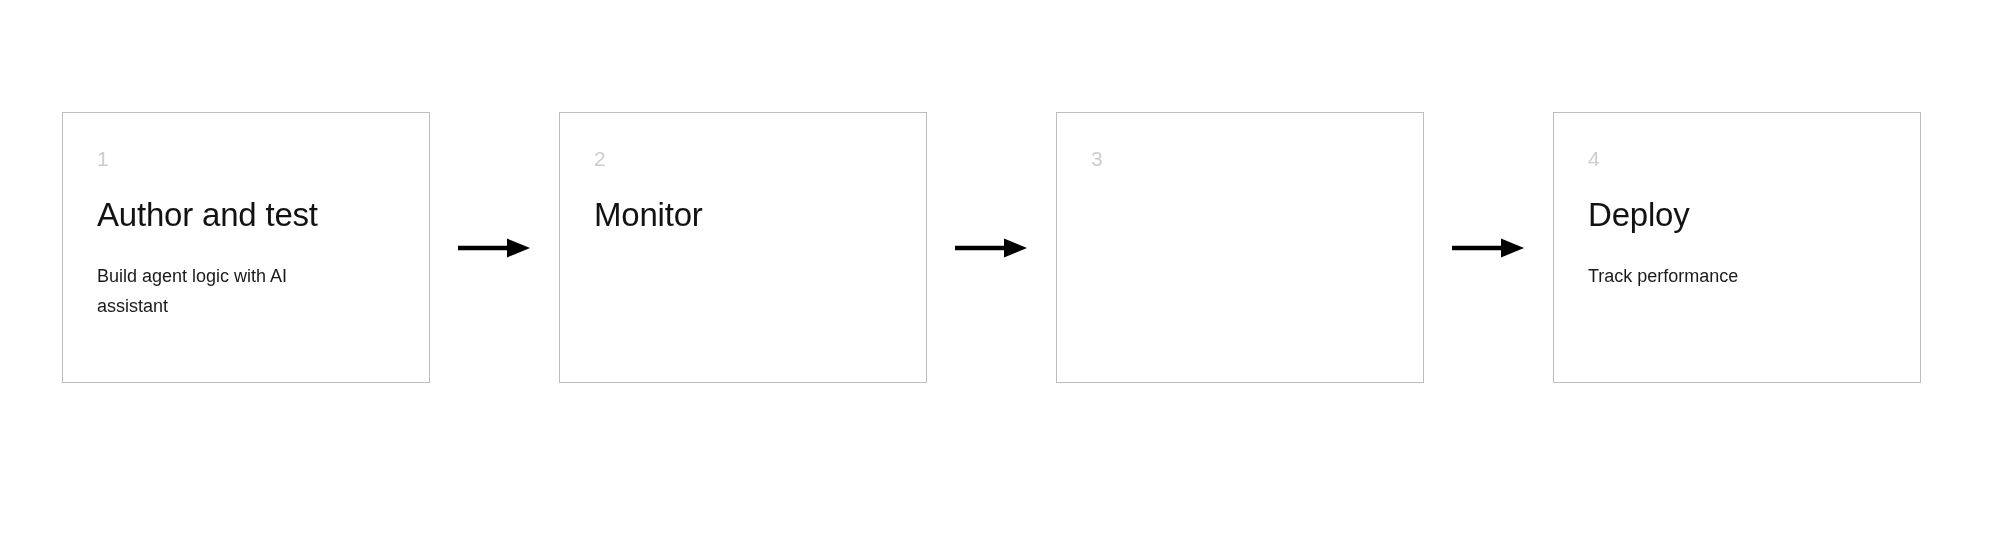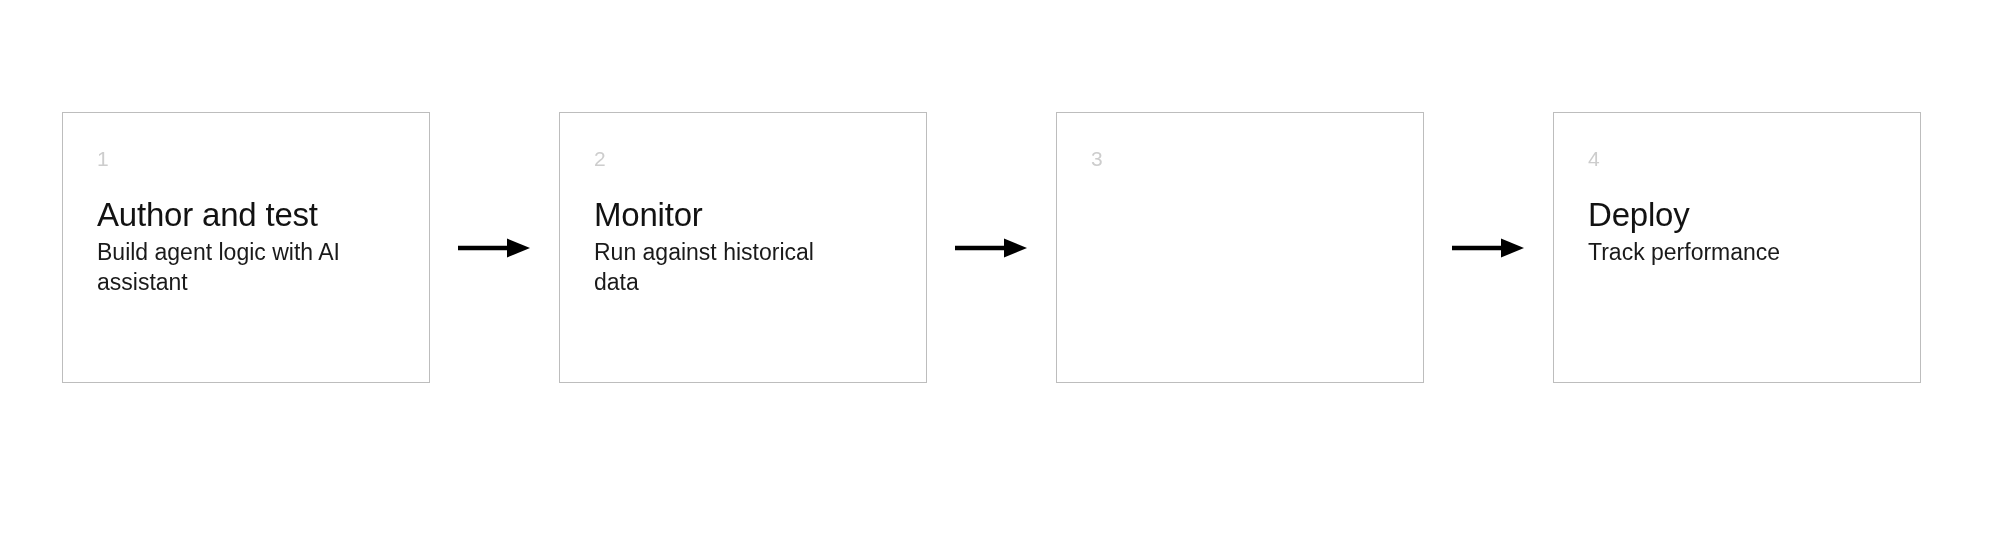--- a/index.html
+++ b/index.html
@@ -55,22 +55,22 @@
     margin-top: 24px;
     font-size: 33px;
     line-height: 40px;
     font-weight: 300;
     color: #121212;
     letter-spacing: -0.2px;
     white-space: nowrap;
   }
 
   .step-desc {
-    margin-top: 2px;
-    font-size: 23px;
+    margin-top: 26px;
+    font-size: 18px;
     line-height: 30px;
     font-weight: 400;
     color: #1a1a1a;
     max-width: 250px;
   }
 
   .arrow-connector {
     flex: 0 0 129px;
     width: 129px;
     height: 271px;
@@ -99,21 +99,20 @@
     <div class="arrow-connector">
       <svg width="75" height="26" viewBox="0 0 75 26" aria-hidden="true">
         <line x1="1" y1="13" x2="54" y2="13" stroke="#000000" stroke-width="4.5"></line>
         <polygon points="50,3.5 73,13 50,22.5" fill="#000000"></polygon>
       </svg>
     </div>
 
     <div class="step-card">
       <div class="step-number">2</div>
       <div class="step-title">Monitor</div>
-      <div class="step-desc">Run against historical data</div>
     </div>
 
     <div class="arrow-connector">
       <svg width="75" height="26" viewBox="0 0 75 26" aria-hidden="true">
         <line x1="1" y1="13" x2="54" y2="13" stroke="#000000" stroke-width="4.5"></line>
         <polygon points="50,3.5 73,13 50,22.5" fill="#000000"></polygon>
       </svg>
     </div>
 
     <div class="step-card">

